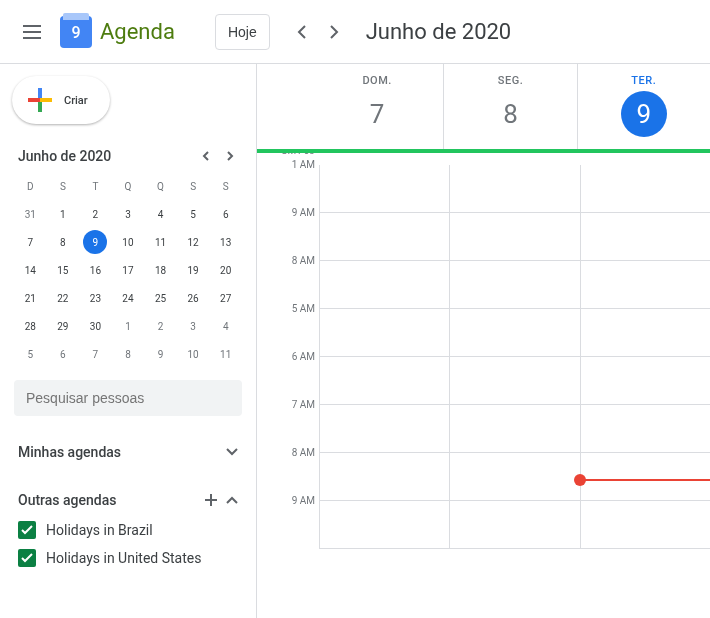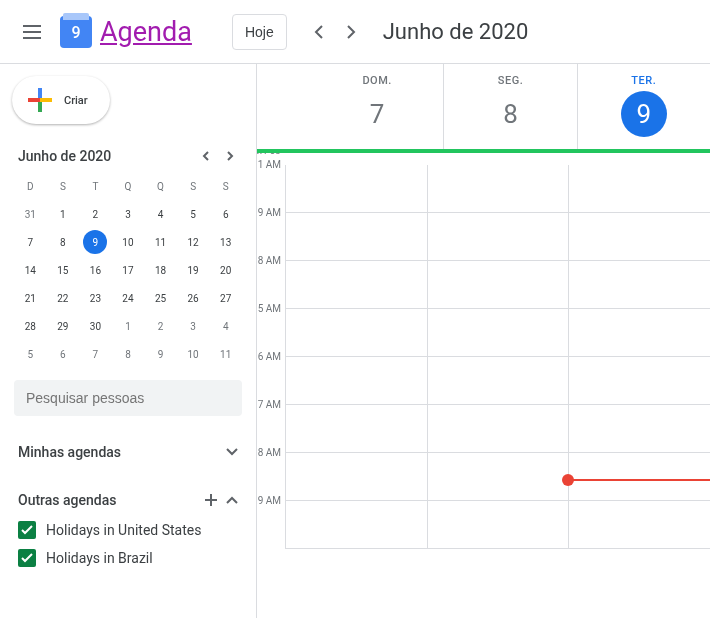--- a/index.html
+++ b/index.html
@@ -5,21 +5,21 @@
 * { box-sizing: border-box; margin: 0; padding: 0; }
 body { font-family: 'Google Sans', Roboto, Arial, sans-serif; color: #3c4043; background: #fff; width: 710px; height: 618px; overflow: hidden; }
 .header { display: flex; align-items: center; height: 64px; padding: 8px; border-bottom: 1px solid #dadce0; }
 .menu-btn { width: 48px; height: 48px; display: flex; align-items: center; justify-content: center; border-radius: 50%; cursor: pointer; }
 .menu-icon { width: 18px; height: 14px; }
 .menu-icon div { height: 2px; background: #5f6368; margin-bottom: 4px; }
 .logo { width: 32px; height: 32px; margin: 0 8px 0 4px; position: relative; }
 .logo-bg { width: 32px; height: 32px; background: #4285f4; border-radius: 4px; position: relative; }
 .logo-top { position: absolute; top: -3px; left: 3px; right: 3px; height: 7px; background: #a8c7fa; border-radius: 2px 2px 0 0; }
 .logo-num { position: absolute; top: 7px; left: 0; right: 0; text-align: center; color: #fff; font-size: 16px; font-weight: 500; }
-.app-title { font-size: 27px; color: #a21caf; margin-right: 40px; text-decoration: underline; }
+.app-title { font-size: 22px; color: #4d7c0f; margin-right: 40px; }
 .today-btn { border: 1px solid #dadce0; background: #fff; height: 36px; padding: 0 12px; border-radius: 4px; font-size: 14px; color: #3c4043; cursor: pointer; margin-right: 16px; }
 .nav-arrows { display: flex; margin-right: 16px; }
 .nav-arrow { width: 32px; height: 32px; display: flex; align-items: center; justify-content: center; cursor: pointer; border-radius: 50%; color: #5f6368; }
 .period-title { font-size: 22px; color: #3c4043; }
 .main { display: flex; height: calc(100% - 64px); }
 .sidebar { width: 256px; padding: 12px 8px; }
 .create-btn { display: inline-flex; align-items: center; height: 48px; padding: 0 22px 0 14px; border-radius: 24px; box-shadow: 0 1px 3px rgba(0,0,0,0.2), 0 1px 2px rgba(0,0,0,0.12); background: #fff; cursor: pointer; margin-bottom: 20px; margin-left: 4px; }
 .plus-icon { width: 28px; height: 28px; margin-right: 10px; position: relative; }
 .plus-h { position: absolute; top: 12px; left: 2px; width: 24px; height: 4px; }
 .plus-h1 { width: 12px; height: 4px; background: #ea4335; float: left; }
@@ -51,21 +51,21 @@
 .calendar-area { flex: 1; border-left: 1px solid #dadce0; display: flex; flex-direction: column; overflow: hidden; }
 .day-headers { display: flex; border-bottom: 4px solid #22c55e; padding-left: 54px; }
 .day-header { flex: 1; text-align: center; padding: 10px 0 12px; border-left: 1px solid #dadce0; }
 .day-header:first-child { border-left: none; }
 .day-name { font-size: 11px; color: #70757a; font-weight: 500; letter-spacing: 0.5px; margin-bottom: 4px; }
 .day-name.today { color: #1a73e8; }
 .day-num { font-size: 26px; color: #70757a; width: 46px; height: 46px; line-height: 46px; margin: 0 auto; border-radius: 50%; }
 .day-num.today { background: #1a73e8; color: #fff; }
 .tz-label { position: absolute; left: -48px; top: -8px; font-size: 10px; color: #70757a; width: 44px; text-align: right; }
 .grid-wrap { flex: 1; overflow-y: auto; position: relative; }
-.grid-inner { position: relative; margin-left: 28px; }
+.grid-inner { position: relative; margin-left: 62px; }
 .hour-row { height: 48px; border-bottom: 1px solid #dadce0; display: flex; position: relative; }
 .hour-row .col { flex: 1; border-left: 1px solid #dadce0; }
 .hour-row .col:first-child { border-left: none; }
 .hour-label { position: absolute; left: -48px; top: -6px; font-size: 10px; color: #70757a; width: 44px; text-align: right; }
 .now-indicator { position: absolute; height: 2px; background: #ea4335; z-index: 5; }
 .now-dot { position: absolute; width: 12px; height: 12px; background: #ea4335; border-radius: 50%; margin-left: -6px; margin-top: -5px; z-index: 6; }
 svg { display: block; }
 </style>
 </head>
 <body>
@@ -218,29 +218,29 @@
           </span>
         </div>
       </div>
       <div id="other-cals">
           <div class="cal-item">
             <div class="checkbox" style="background:#0b8043">
               <svg width="12" height="10" viewBox="0 0 12 10">
                 <path d="M1 5 L4 8 L11 1" stroke="#fff" stroke-width="2" fill="none"></path>
               </svg>
             </div>
-            <span class="cal-label">Holidays in United States</span>
+            <span class="cal-label">Holidays in Brazil</span>
           </div>
           <div class="cal-item">
             <div class="checkbox" style="background:#0b8043">
               <svg width="12" height="10" viewBox="0 0 12 10">
                 <path d="M1 5 L4 8 L11 1" stroke="#fff" stroke-width="2" fill="none"></path>
               </svg>
             </div>
-            <span class="cal-label">Holidays in Brazil</span>
+            <span class="cal-label">Holidays in United States</span>
           </div>
         </div>
     </div>
   </div>
 
   <div class="calendar-area">
     <div class="day-headers" id="day-headers">
         <div class="day-header">
           <div class="day-name">DOM.</div>
           <div class="day-num">7</div>

